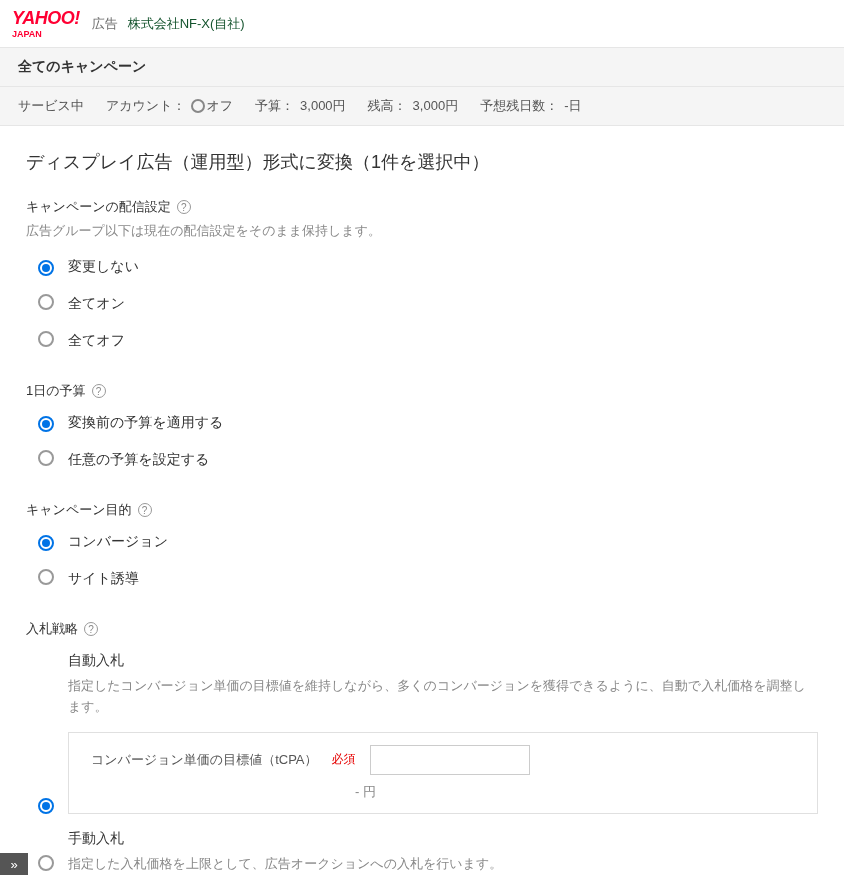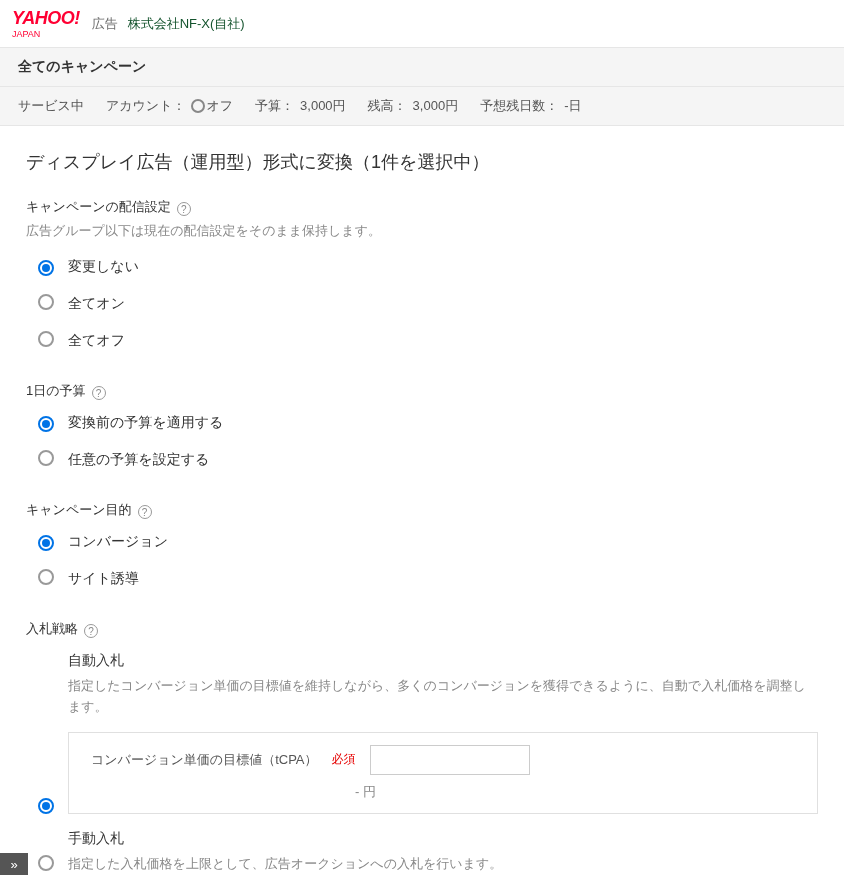--- a/index.html
+++ b/index.html
@@ -30,21 +30,21 @@
     .logo-main {
       font-weight: 900;
       color: #ff0033;
       font-size: 18px;
       letter-spacing: -0.5px;
       font-style: italic;
     }
     .logo-sub {
       font-size: 9px;
       color: #ff0033;
-      font-weight: normal;
+      font-weight: bold;
       margin-left: -2px;
     }
     .logo-ad {
       font-size: 13px;
       color: #6e6e6e;
       margin-left: 4px;
     }
     .company {
       font-size: 13px;
       color: #14532d;
@@ -94,21 +94,21 @@
       margin-bottom: 24px;
     }
     .section {
       margin-bottom: 24px;
     }
     .section-label {
       font-size: 13px;
       color: #333;
       margin-bottom: 6px;
       display: flex;
-      align-items: flex-end;
+      align-items: center;
       gap: 6px;
     }
     .help-icon {
       display: inline-flex;
       align-items: center;
       justify-content: center;
       width: 14px;
       height: 14px;
       border: 1px solid #999;
       border-radius: 50%;

